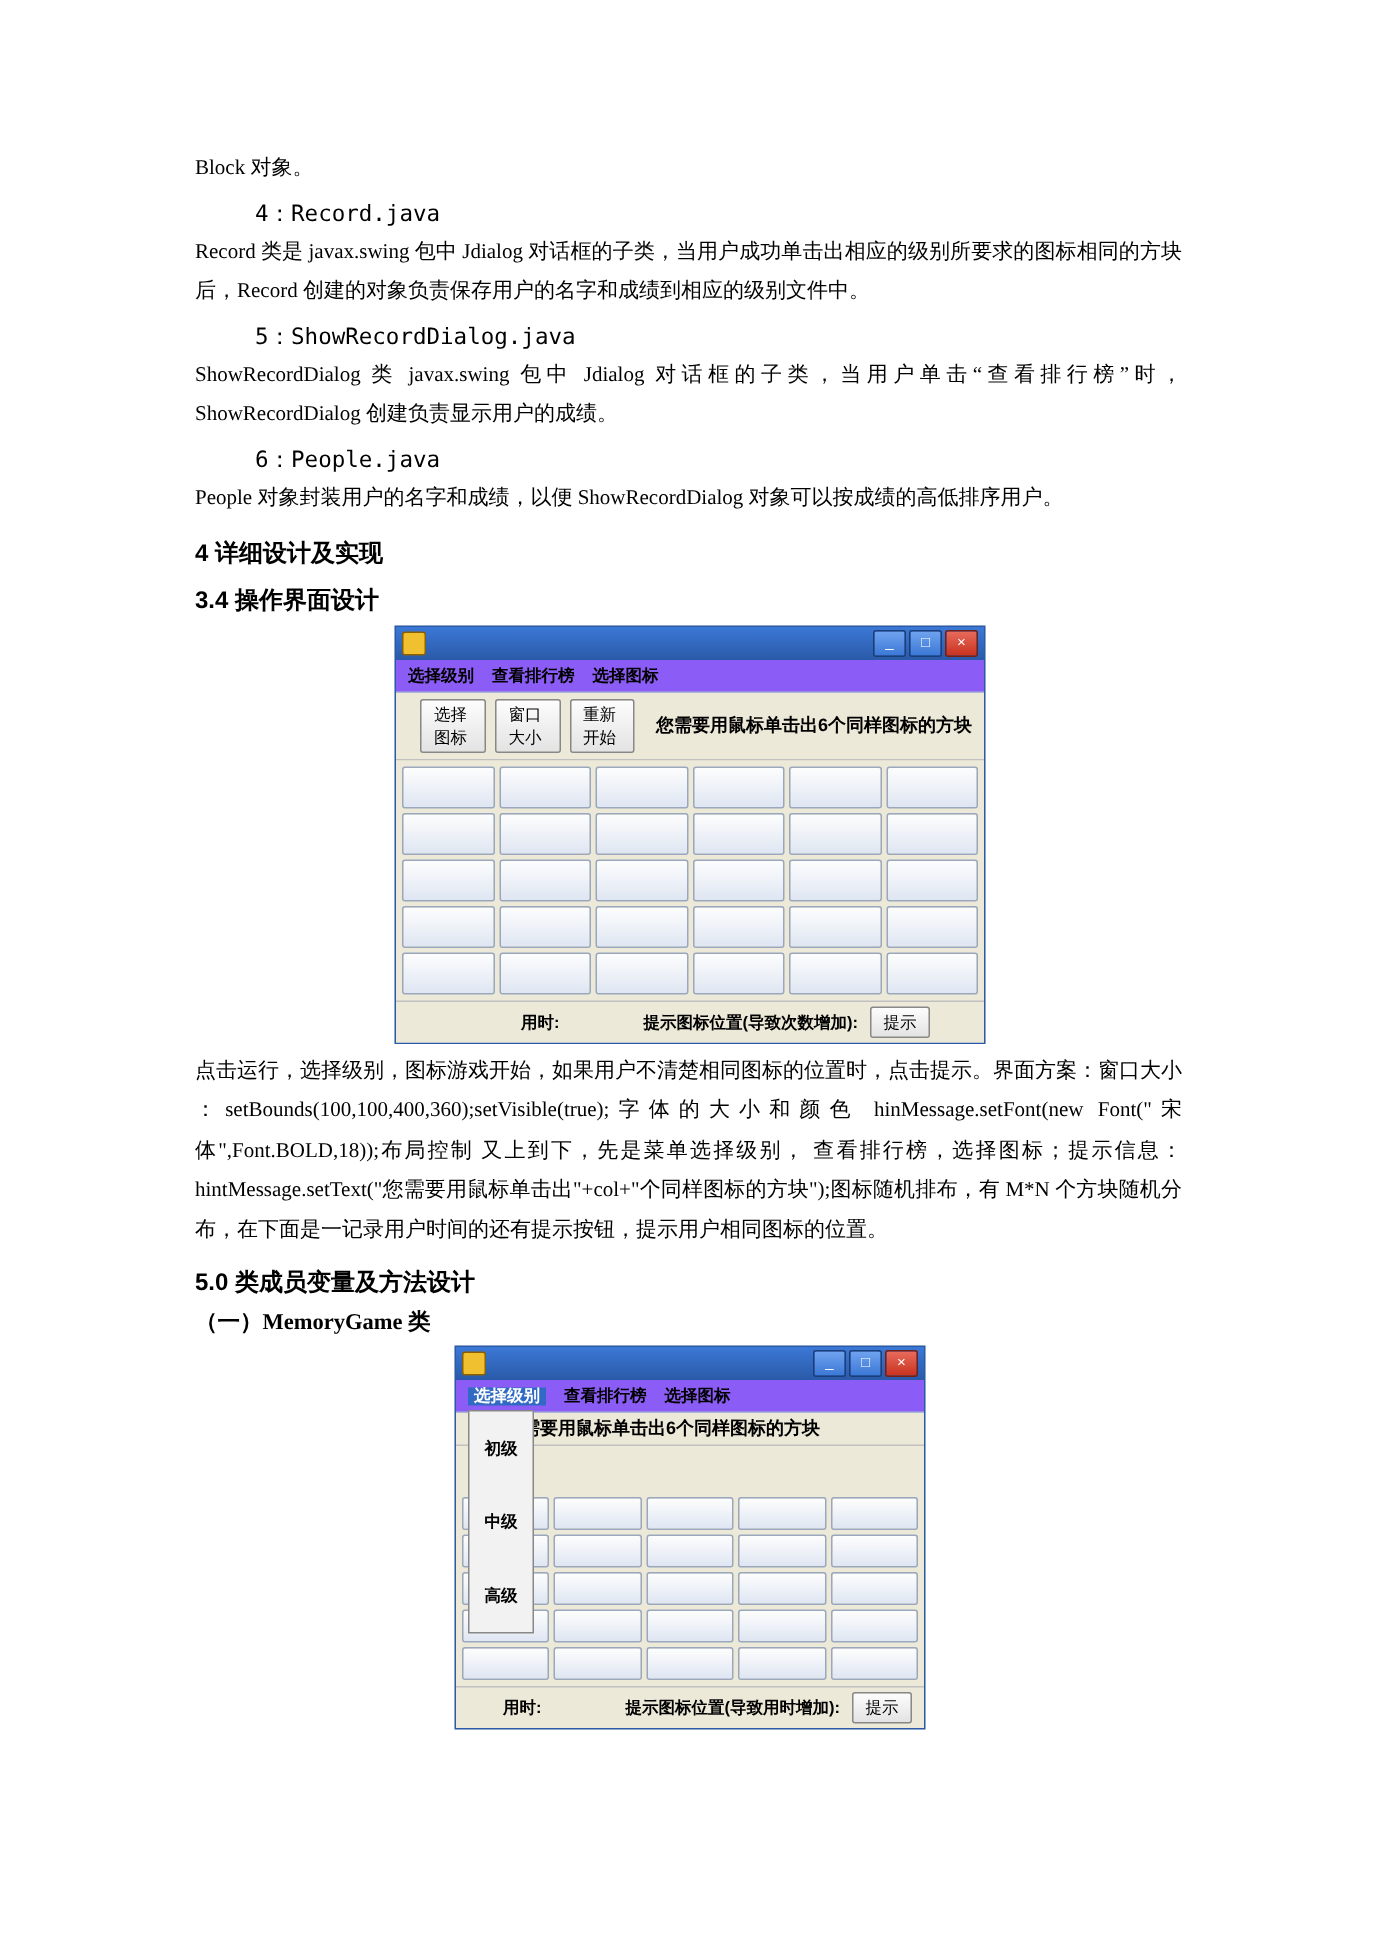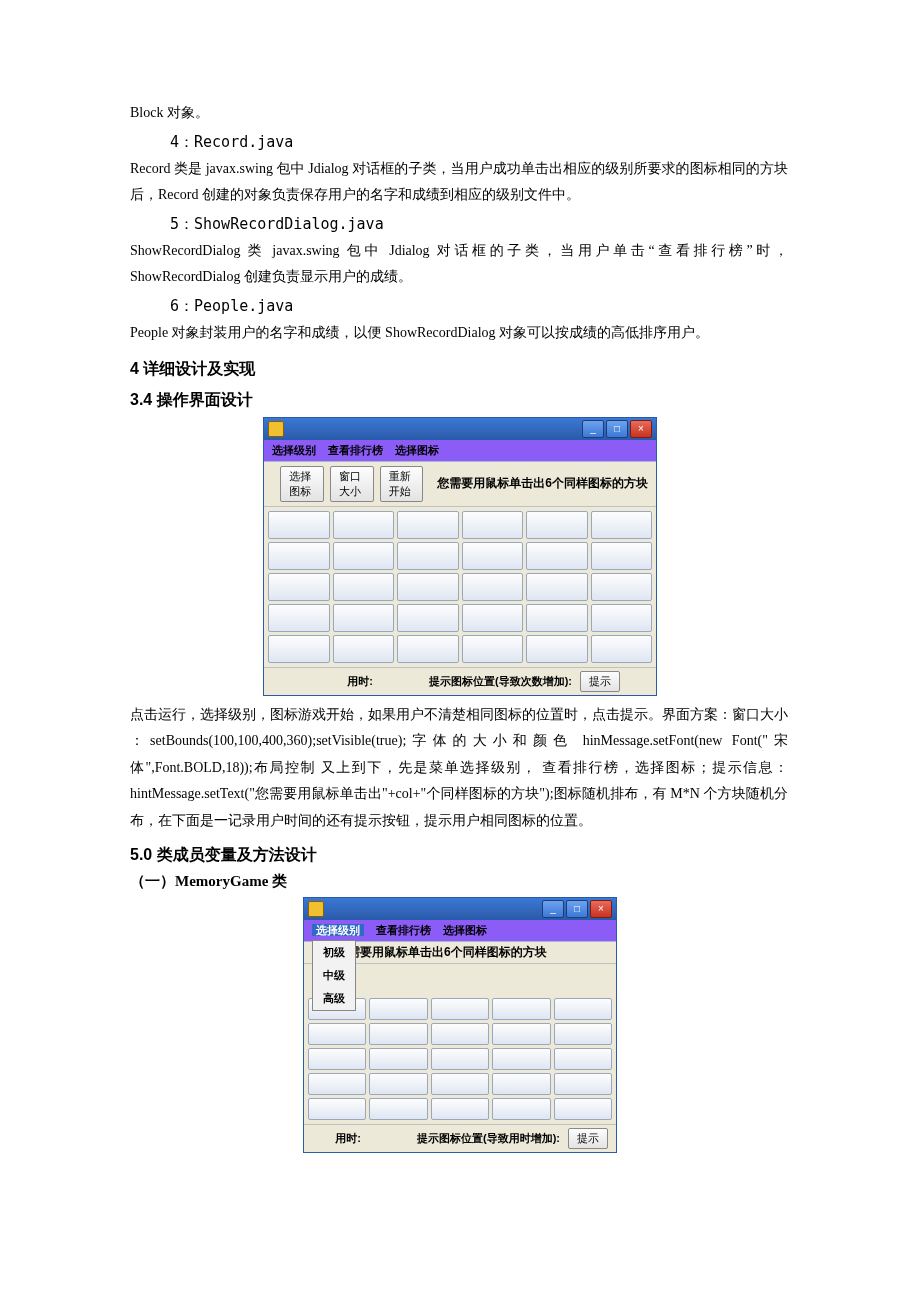--- a/index.html
+++ b/index.html
@@ -139,21 +139,21 @@
     justify-content:flex-end;
   }
   .dropdown {
     position:absolute;
     left:0; top:17px;
     background:#f2f2f2;
     border:1px solid #888;
     font-weight:bold;
     z-index:10;
   }
-  .dropdown div { padding:4px 10px; }
+  .dropdown div { padding:17px 10px; }
   .menuwrap { position:relative; }
   
   .win1 { width:392px; }
   .win1 .grid { grid-template-columns: repeat(6,1fr); grid-template-rows: repeat(5,28px); }
   
   .win2 { width:312px; }
   .win2 .grid { grid-template-columns: repeat(5,1fr); grid-template-rows: repeat(5,22px); }
   .spacer { flex:1; }
   .stat-label {font-weight:bold;}
   .toolbar-row2 {

